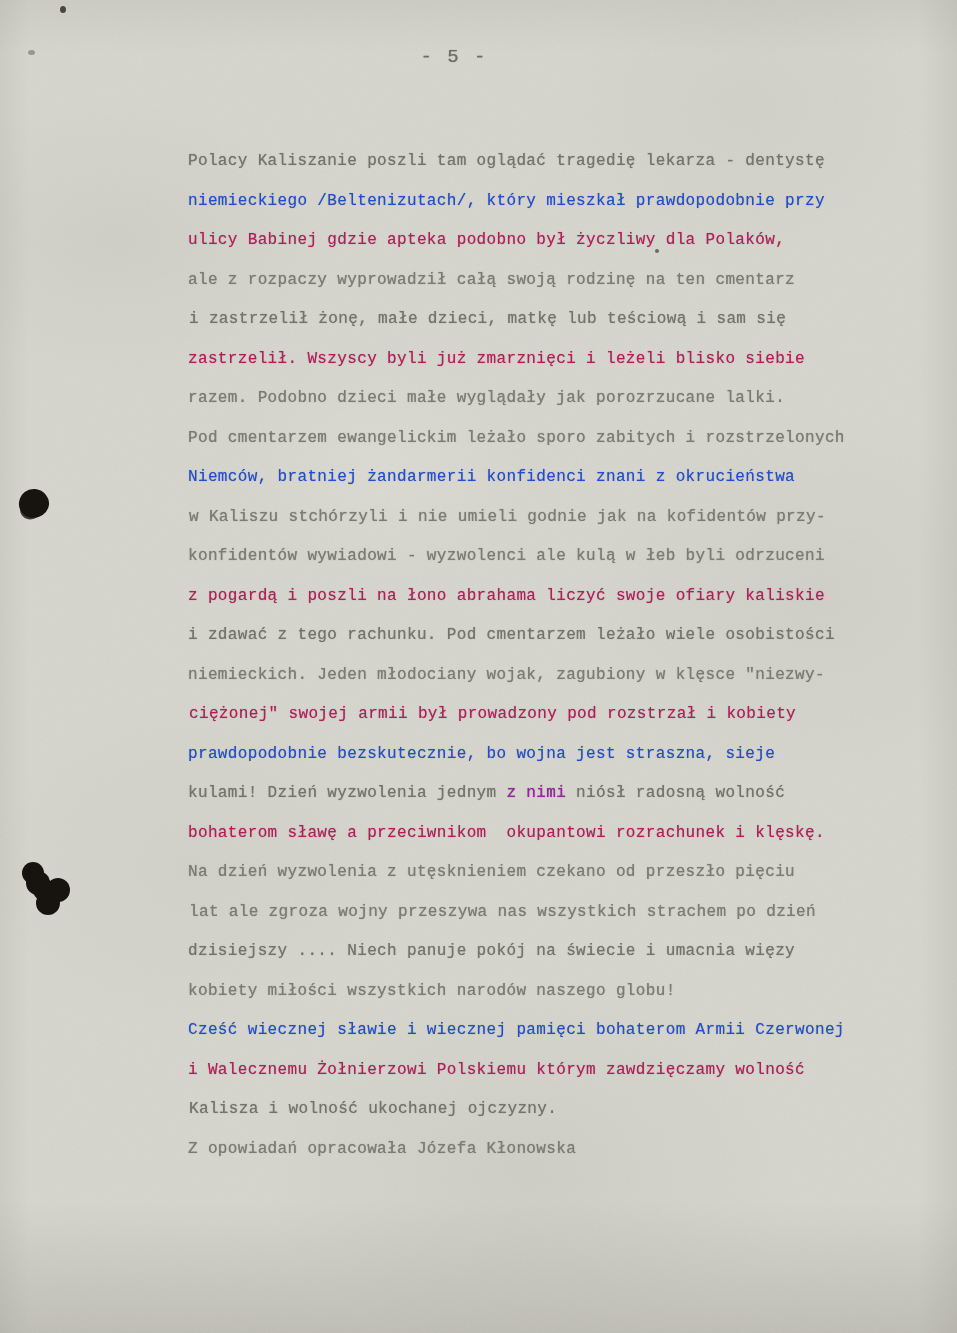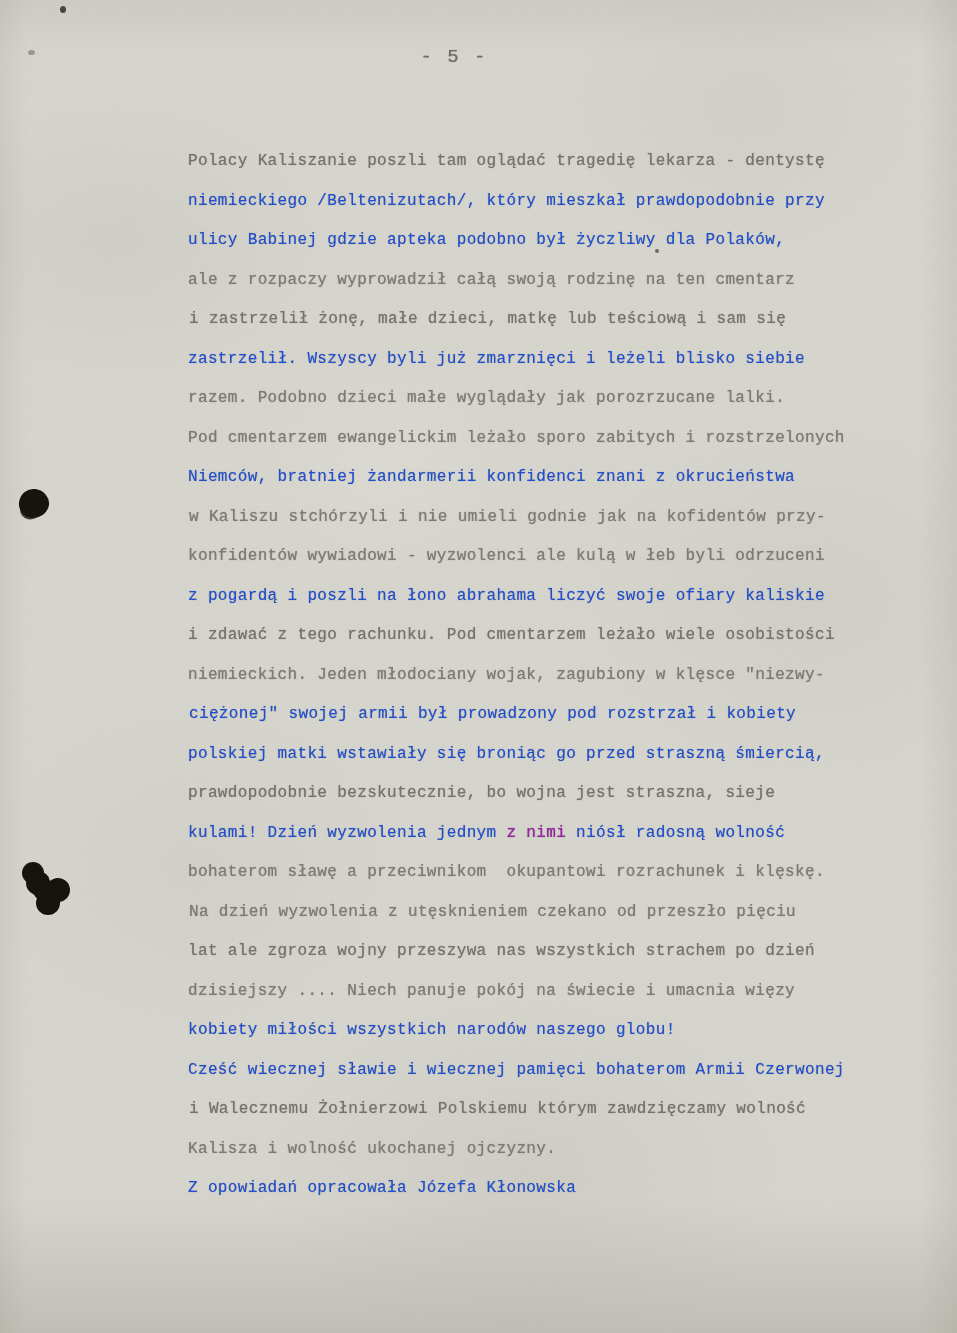--- a/index.html
+++ b/index.html
@@ -31,21 +31,21 @@
     position:absolute;left:160px;top:142px;width:760px;
     font-size:16px;line-height:39.5px;letter-spacing:0.35px;
     color:#7c7c74;
     margin-left:28px;
   }
   .line{
     white-space:pre;height:39.5px;
     text-shadow:0 0 1px rgba(118,118,110,.85);
   }
   
-  .line:nth-child(3n){color:#1d4ed8;}
+  .line:nth-child(3n){color:#be185d;}
   .line:nth-child(4n+1){color:#74746b;}
   .line:nth-child(7n+2){color:#1d4ed8;}
   .line:nth-child(5n){transform:translateX(1px);}
   .line b{color:#a21caf;font-weight:normal;text-shadow:0 0 1px #4a4a42;}
   .blot1{
     position:absolute;left:19px;top:489px;width:30px;height:29px;
     background:#171410;border-radius:48% 52% 55% 45% / 52% 48% 52% 48%;
     transform:rotate(8deg);
     box-shadow:-2px 6px 0 -4px rgba(23,20,16,.8);
   }
@@ -79,21 +79,20 @@
     <div class="line">zastrzelił. Wszyscy byli już zmarznięci i leżeli blisko siebie</div>
     <div class="line">razem. Podobno dzieci małe wyglądały jak porozrzucane lalki.</div>
     <div class="line">Pod cmentarzem ewangelickim leżało sporo zabitych i rozstrzelonych</div>
     <div class="line">Niemców, bratniej żandarmerii konfidenci znani z okrucieństwa</div>
     <div class="line">w Kaliszu stchórzyli i nie umieli godnie jak na kofidentów przy-</div>
     <div class="line">konfidentów wywiadowi - wyzwolenci ale kulą w łeb byli odrzuceni</div>
     <div class="line">z pogardą i poszli na łono abrahama liczyć swoje ofiary kaliskie</div>
     <div class="line">i zdawać z tego rachunku. Pod cmentarzem leżało wiele osobistości</div>
     <div class="line">niemieckich. Jeden młodociany wojak, zagubiony w klęsce "niezwy-</div>
     <div class="line">ciężonej" swojej armii był prowadzony pod rozstrzał i kobiety</div>
-    <div class="line">polskiej matki wstawiały się broniąc go przed straszną śmiercią,</div>
     <div class="line">prawdopodobnie bezskutecznie, bo wojna jest straszna, sieje</div>
     <div class="line">kulami! Dzień wyzwolenia jednym <b>z nimi</b> niósł radosną wolność</div>
     <div class="line">bohaterom sławę a przeciwnikom  okupantowi rozrachunek i klęskę.</div>
     <div class="line">Na dzień wyzwolenia z utęsknieniem czekano od przeszło pięciu</div>
     <div class="line">lat ale zgroza wojny przeszywa nas wszystkich strachem po dzień</div>
     <div class="line">dzisiejszy .... Niech panuje pokój na świecie i umacnia więzy</div>
     <div class="line">kobiety miłości wszystkich narodów naszego globu!</div>
     <div class="line">Cześć wiecznej sławie i wiecznej pamięci bohaterom Armii Czerwonej</div>
     <div class="line">i Walecznemu Żołnierzowi Polskiemu którym zawdzięczamy wolność</div>
     <div class="line">Kalisza i wolność ukochanej ojczyzny.</div>

